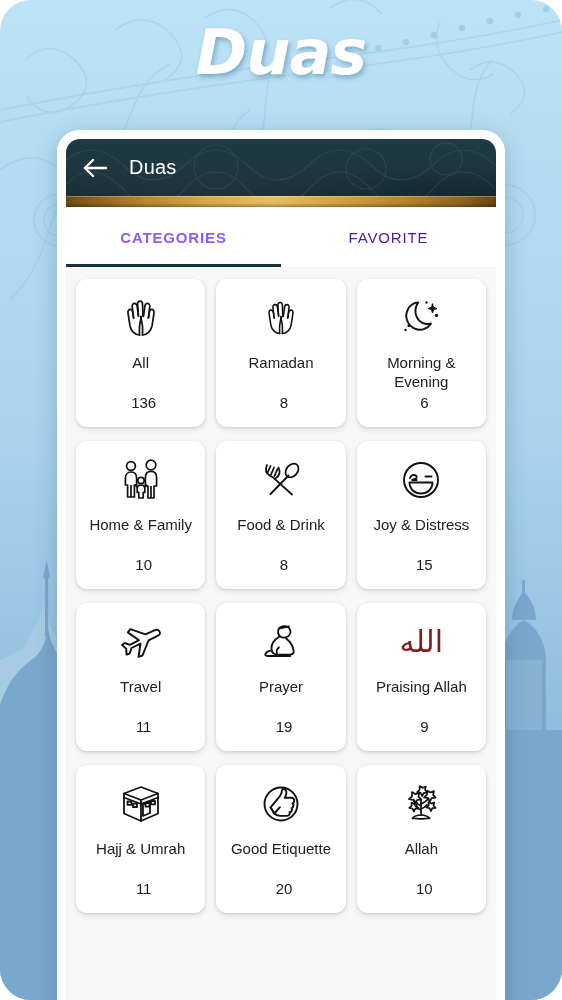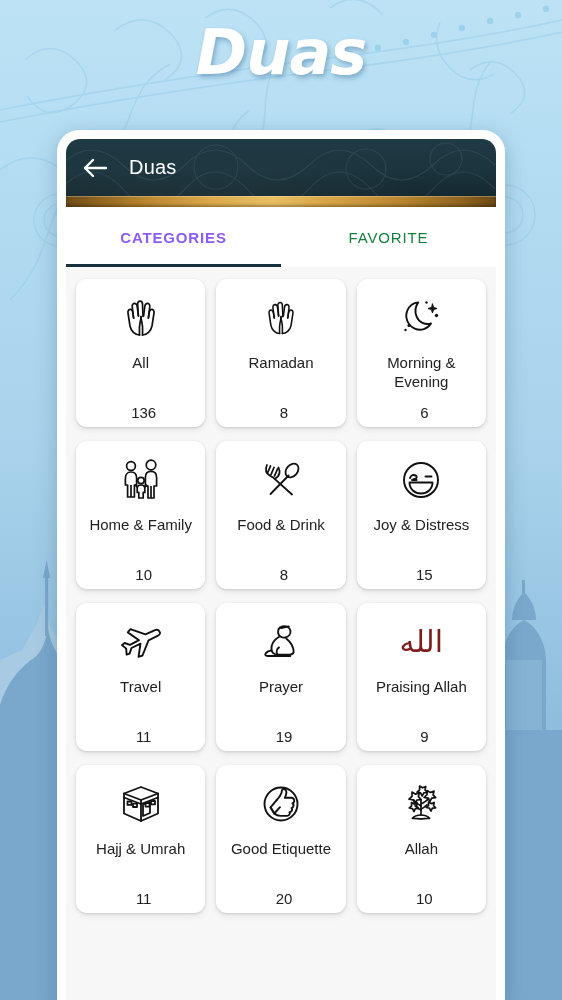--- a/index.html
+++ b/index.html
@@ -12,20 +12,21 @@
   }
 
   
   #promo-bg {
     position: relative;
     width: 562px;
     height: 1000px;
     background:
       linear-gradient(180deg, #bde2f5 0%, #b3dcf2 18%, #a9d3ec 45%, #8fbedd 72%, #7fb2d6 100%);
     overflow: hidden;
+    border-radius: 31px;
   }
 
   
   .henna-layer {
     position: absolute;
     left: 0; top: 0;
     width: 562px; height: 310px;
     opacity: .40;
     pointer-events: none;
   }
@@ -137,21 +138,21 @@
     align-items: center;
     justify-content: center;
     font-size: 15px;
     font-weight: 600;
     letter-spacing: .85px;
     position: relative;
     cursor: pointer;
     user-select: none;
   }
   .tab.active { color: #8b5cf6; }
-  .tab.inactive { color: #15803d; font-weight: 500; }
+  .tab.inactive { color: #4c1d95; font-weight: 500; }
   .tab.active::after {
     content: "";
     position: absolute;
     left: 0; right: 0; bottom: 0;
     height: 3px;
     background: #17323c;
   }
 
   
   #category-grid {
@@ -167,21 +168,21 @@
 
   .cat-card {
     background: #ffffff;
     border-radius: 11px;
     box-shadow: 0 1px 3px rgba(0,0,0,.13), 0 3px 7px rgba(0,0,0,.07);
     height: 148px;
     display: flex;
     flex-direction: column;
     align-items: center;
     justify-content: flex-start;
-    padding: 16px 6px 0 6px;
+    padding: 16px 6px 10px 6px;
     cursor: pointer;
   }
 
   .cat-icon {
     height: 46px;
     width: 100%;
     display: flex;
     align-items: center;
     justify-content: center;
     flex: 0 0 auto;

